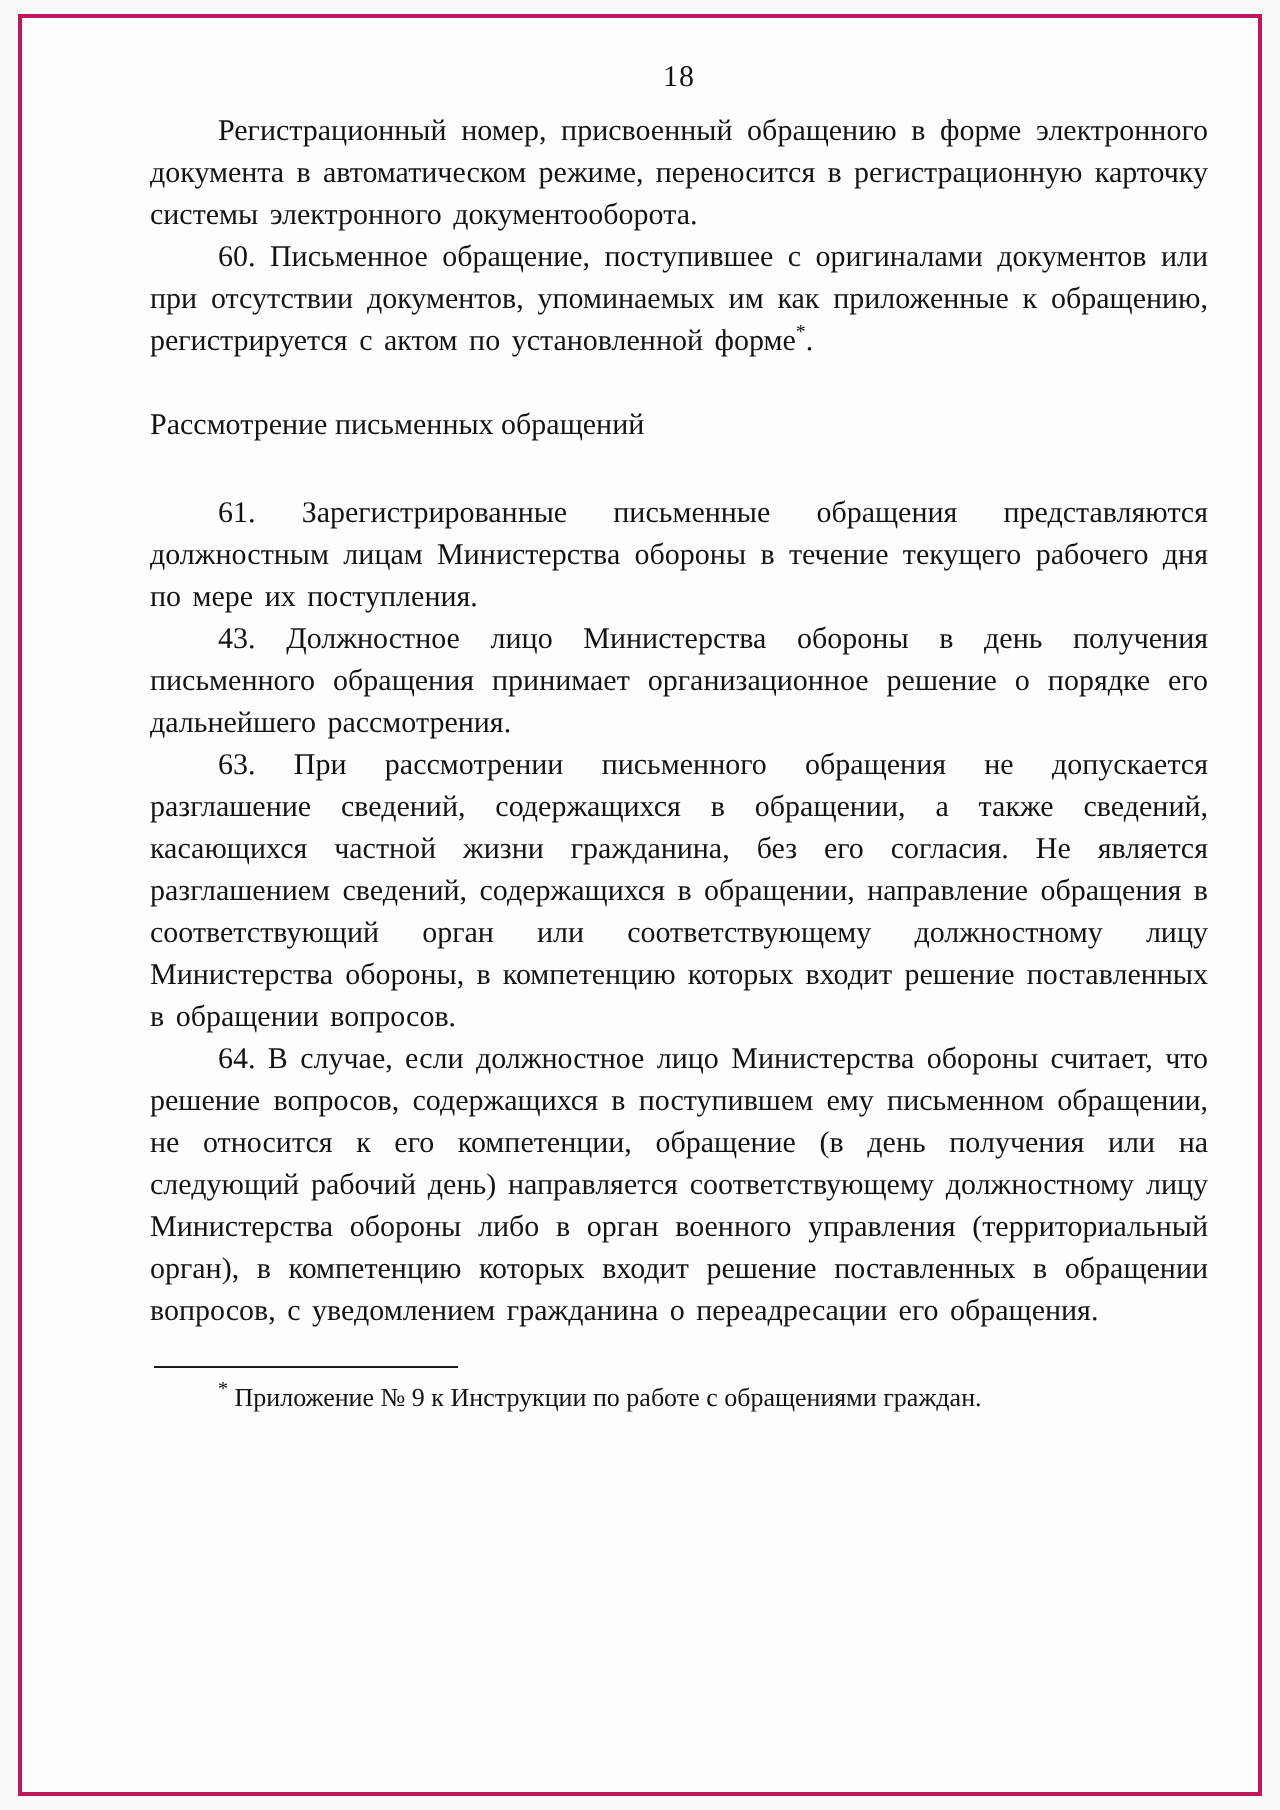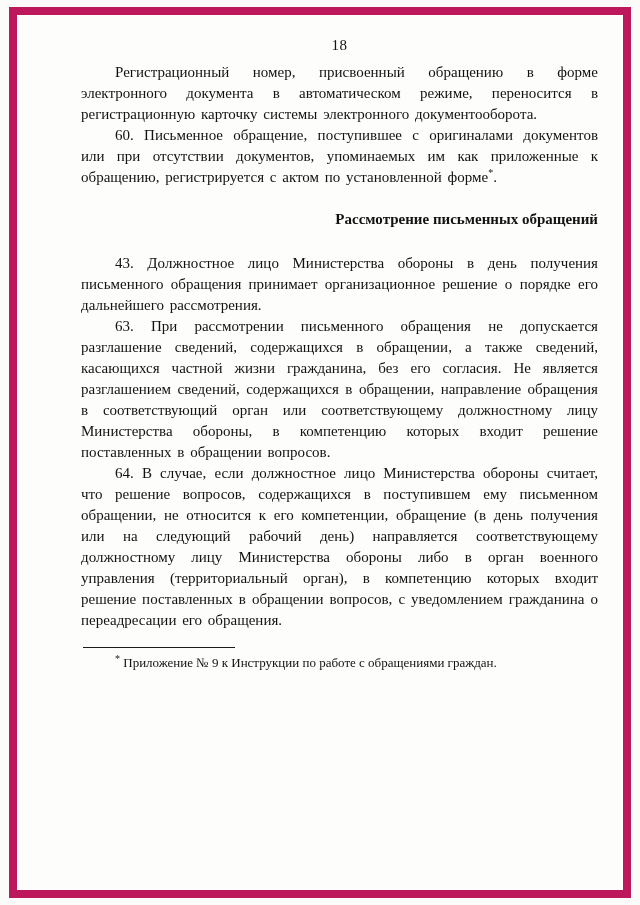--- a/index.html
+++ b/index.html
@@ -7,43 +7,43 @@
     width: 640px; height: 905px;
     background: #fbfbf9;
     font-family: "Liberation Serif", "DejaVu Serif", serif;
     color: #121212;
     overflow: hidden;
   }
   .page-frame {
     position: absolute;
     top: 7px; left: 9px;
     width: 622px; height: 891px;
-    border: 8px solid #be185d;
+    border: 2px solid #be185d;
     background: #fdfdfb;
     padding: 22px 25px 0 64px;
     overflow: hidden;
   }
   .page-number {
     text-align: center;
     font-size: 15px;
     margin-bottom: 8px;
     letter-spacing: 0.5px;
   }
   .para {
     font-size: 15px;
     line-height: 21px;
     text-align: justify;
     text-indent: 34px;
     word-spacing: 2px;
   }
   .section-heading {
     font-size: 15px;
-    font-weight: bold;
+    font-weight: normal;
     line-height: 21px;
-    text-align: right;
+    text-align: left;
     text-indent: 0;
     margin: 21px 0 23px 0;
   }
   sup.fn-ref {
     font-size: 10px;
     line-height: 0;
     vertical-align: super;
   }
   .footnote-block {
     margin-top: 16px;
@@ -68,20 +68,21 @@
 
   <div class="page-number">18</div>
 
   <p class="para">Регистрационный номер, присвоенный обращению в форме электронного документа в автоматическом режиме, переносится в регистрационную карточку системы электронного документооборота.</p>
 
 
   <p class="para"><span>60. Письменное обращение, поступившее с оригиналами документов или при отсутствии документов, упоминаемых им как приложенные к обращению, регистрируется с актом по установленной форме</span><sup class="fn-ref">*</sup><span>.</span></p>
 
   <h2 class="section-heading">Рассмотрение письменных обращений</h2>
 
+  <p class="para">61. Зарегистрированные письменные обращения представляются должностным лицам Министерства обороны в течение текущего рабочего дня по мере их поступления.</p>
 
   <p class="para">43. Должностное лицо Министерства обороны в день получения письменного обращения принимает организационное решение о порядке его дальнейшего рассмотрения.</p>
 
   <p class="para">63. При рассмотрении письменного обращения не допускается разглашение сведений, содержащихся в обращении, а также сведений, касающихся частной жизни гражданина, без его согласия. Не является разглашением сведений, содержащихся в обращении, направление обращения в соответствующий орган или соответствующему должностному лицу Министерства обороны, в компетенцию которых входит решение поставленных в обращении вопросов.</p>
 
   <p class="para">64. В случае, если должностное лицо Министерства обороны считает, что решение вопросов, содержащихся в поступившем ему письменном обращении, не относится к его компетенции, обращение (в день получения или на следующий рабочий день) направляется соответствующему должностному лицу Министерства обороны либо в орган военного управления (территориальный орган), в компетенцию которых входит решение поставленных в обращении вопросов, с уведомлением гражданина о переадресации его обращения.</p>
 
 
   <div class="footnote-block">
     <div class="footnote-sep"></div>

